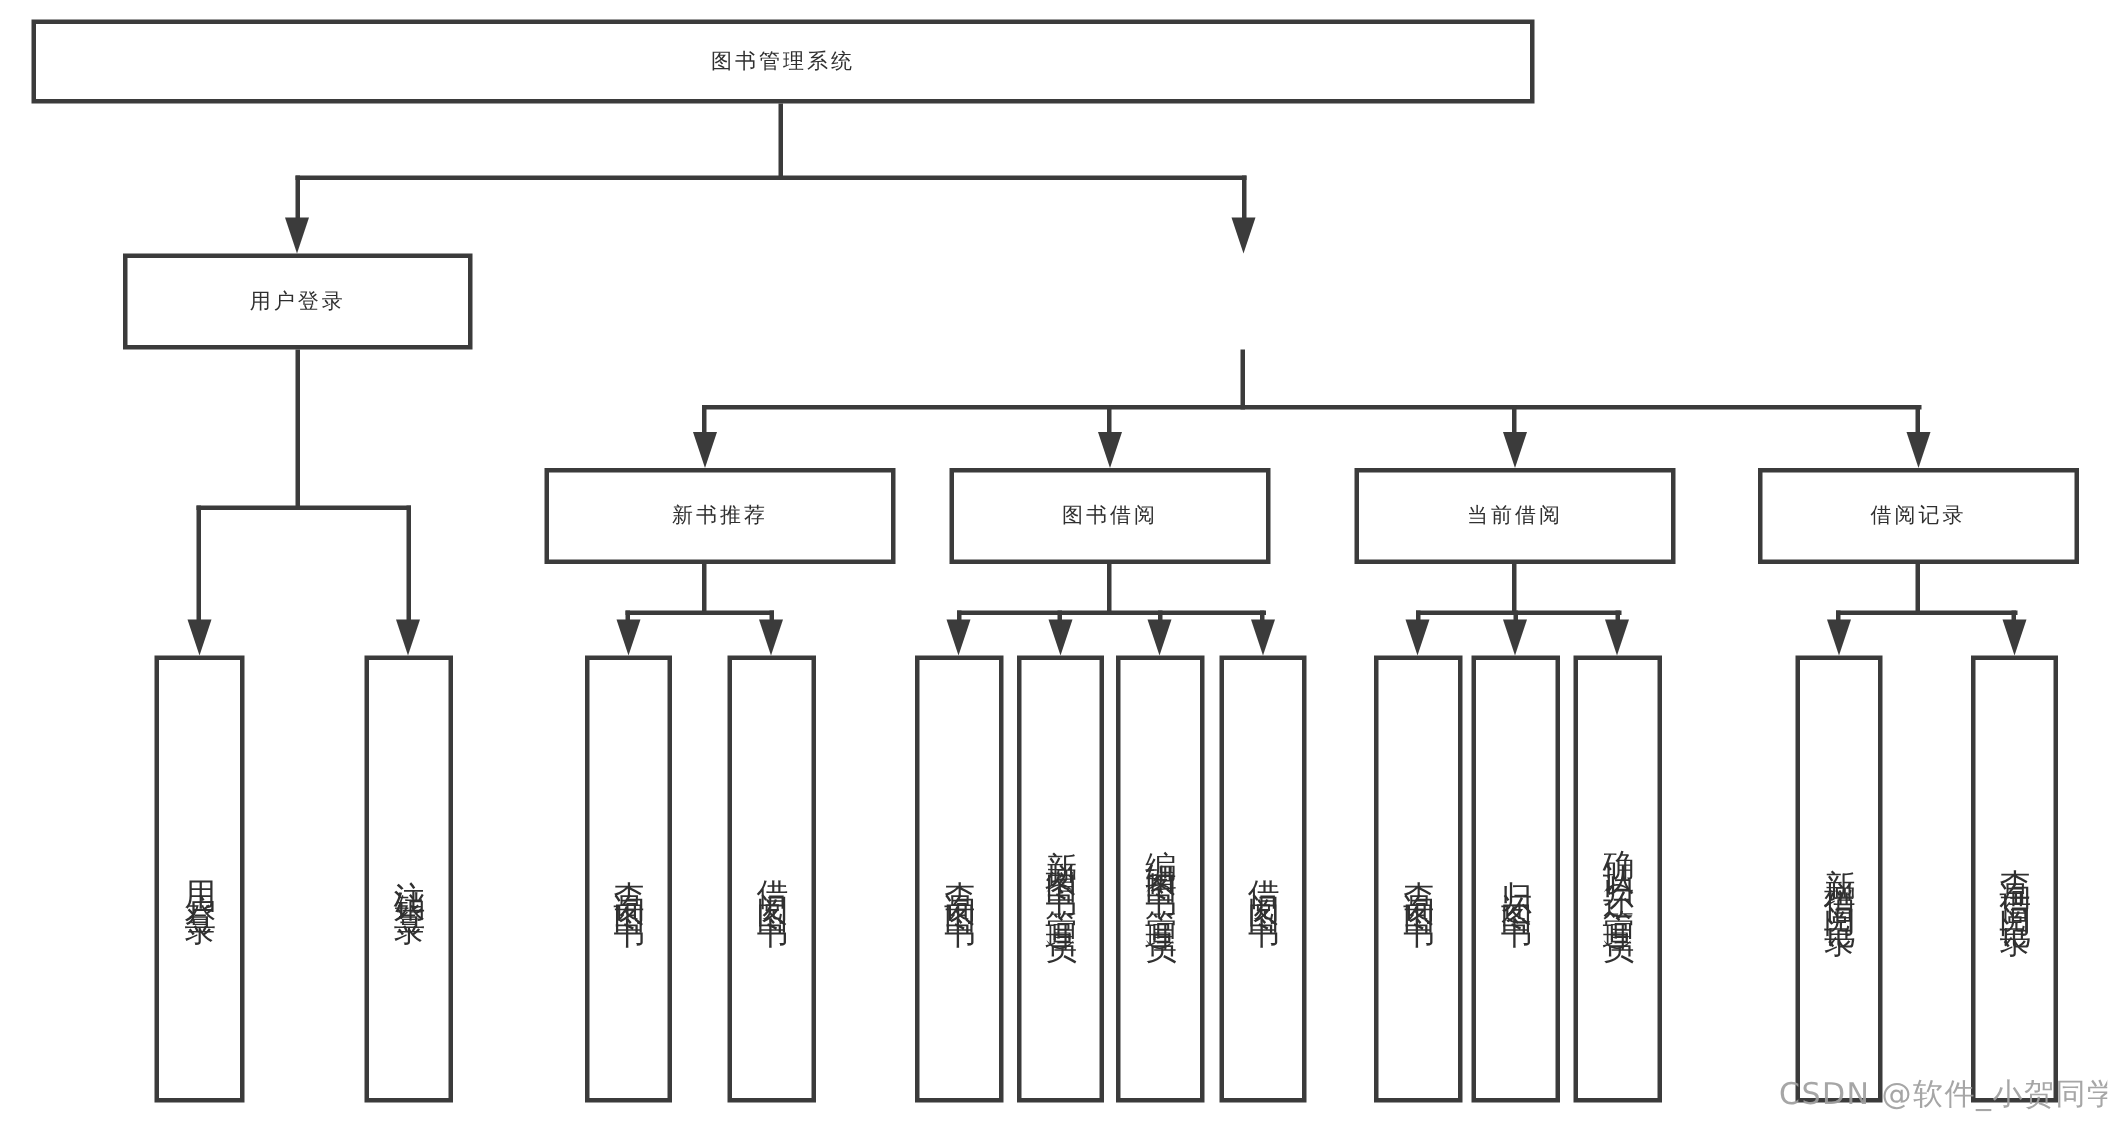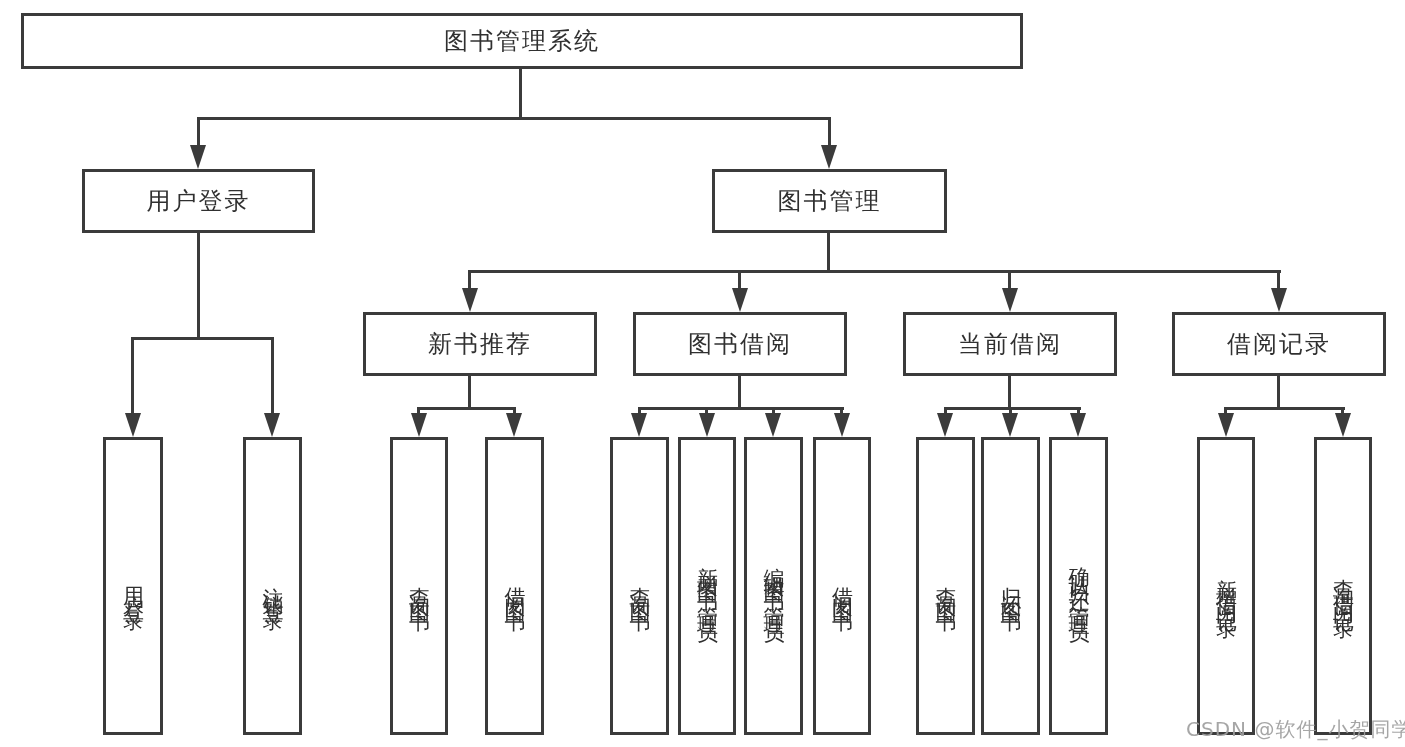--- a/index.html
+++ b/index.html
@@ -14,21 +14,21 @@
     position:absolute;
     box-sizing:border-box;
     border:3px solid #3b3b3b;
     background:#fff;
     display:flex;
     align-items:center;
     justify-content:center;
     color:#303030;
   }
   .box.h{
-    font-size:24px;
+    font-size:14px;
     letter-spacing:2px;
     white-space:nowrap;
   }
   .box.v{
     writing-mode:vertical-rl;
     text-orientation:mixed;
     font-size:21px;
     letter-spacing:8px;
     line-height:1;
   }
@@ -51,21 +51,20 @@
   }
 </style>
 </head>
 <body>
 
 <div id="canvas">
 
   <div class="box h" style="left:21px;top:13px;width:1002px;height:56px">图书管理系统</div>
 
   <div class="box h" style="left:82px;top:169px;width:233px;height:64px">用户登录</div>
-  <div class="box h" style="left:712px;top:169px;width:235px;height:64px">图书管理</div>
 
   <div class="box h" style="left:363px;top:312px;width:234px;height:64px">新书推荐</div>
   <div class="box h" style="left:633px;top:312px;width:214px;height:64px">图书借阅</div>
   <div class="box h" style="left:903px;top:312px;width:214px;height:64px">当前借阅</div>
   <div class="box h" style="left:1172px;top:312px;width:214px;height:64px">借阅记录</div>
 
   <div class="box v" style="left:103px;top:437px;width:60px;height:298px">用户登录</div>
   <div class="box v" style="left:243px;top:437px;width:59px;height:298px">注销登录</div>
 
   <div class="box v" style="left:390px;top:437px;width:58px;height:298px">查询图书</div>

